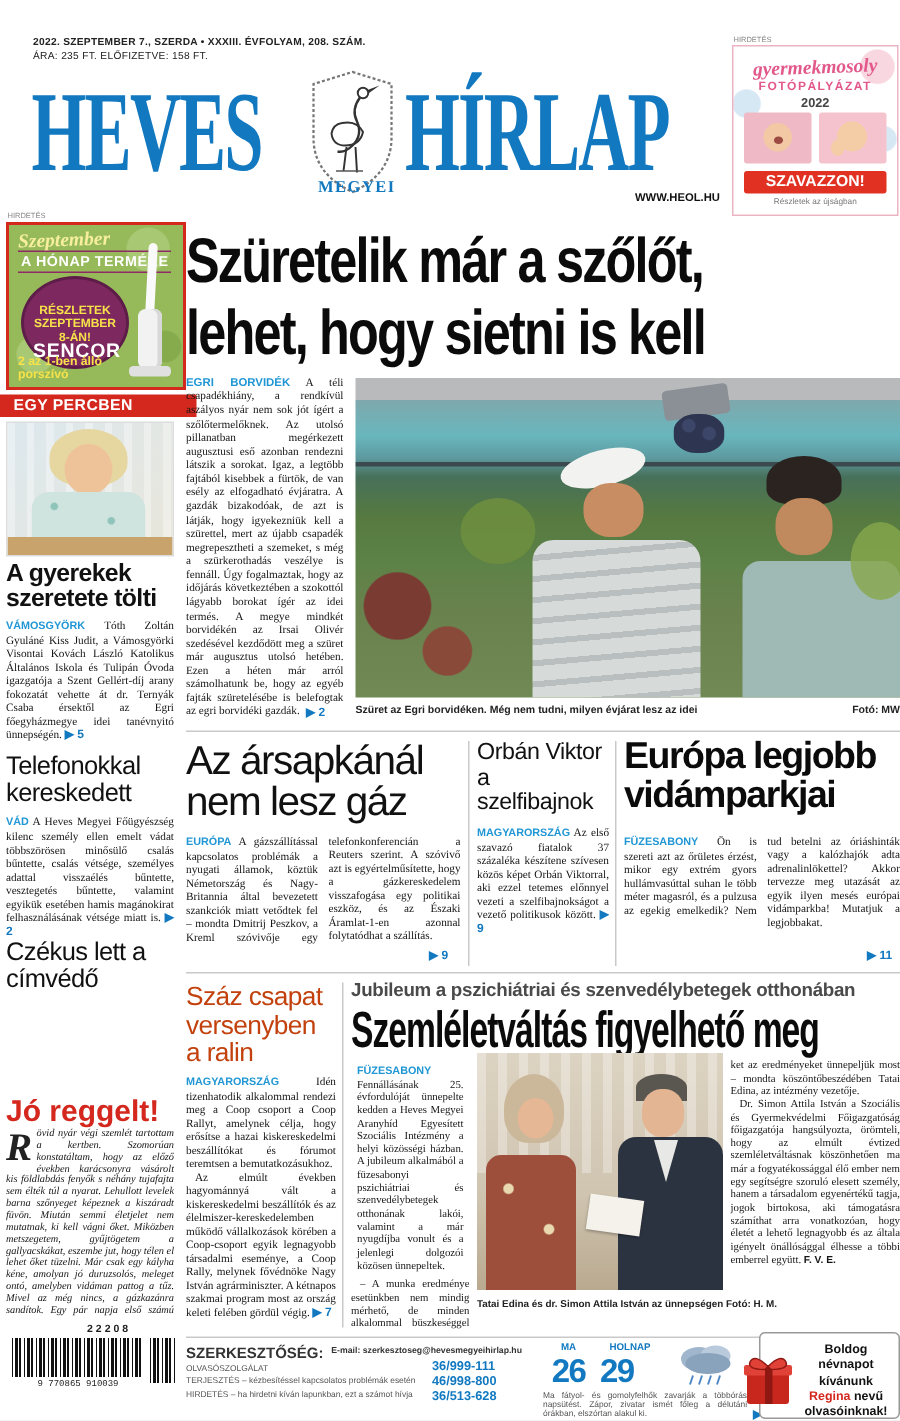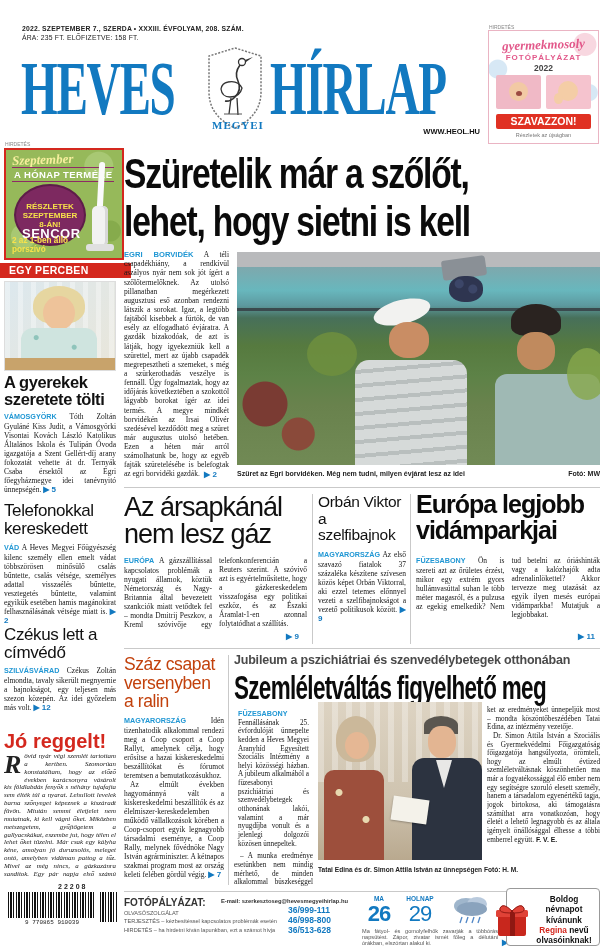--- a/index.html
+++ b/index.html
@@ -103,25 +103,20 @@
   </div>
 
   <div class="abs sid-h" style="left:4px;top:502px;width:112px;font-size:17px">Telefonokkal kereskedett</div>
   <div class="abs b" style="left:4px;top:543px;width:112px;height:80px">
     <span class="k">VÁD</span>
     <span>A Heves Megyei Főügyészség kilenc személy ellen emelt vádat többszörösen minősülő csalás bűntette, csalás vétsége, személyes adattal visszaélés bűntette, vesztegetés bűntette, valamint egyikük esetében hamis magánokirat felhasználásának vétsége miatt is.</span>
     <span class="pg">▶ 2</span>
   </div>
 
   <div class="abs sid-h" style="left:4px;top:626px;width:112px;font-size:17px">Czékus lett a címvédő</div>
-  <div class="abs b" style="left:4px;top:666px;width:112px;height:46px">
-    <span class="k">SZILVÁSVÁRAD</span>
-    <span>Czékus Zoltán elmondta, tavaly sikerült megnyernie a bajnokságot, egy teljesen más szezon közepén. Az idei győzelem más volt.</span>
-    <span class="pg">▶ 12</span>
-  </div>
 
   <div class="abs" style="left:4px;top:730px;font-size:20px;font-weight:bold;color:#d4281e">Jó reggelt!</div>
   <div class="abs b ital" style="left:4px;top:752px;width:112px;height:126px;font-size:6.9px;line-height:1.14;overflow:hidden">
     <span class="dropcap">R</span>
     <span>övid nyár végi szemlét tartottam a kertben. Szomorúan konstatáltam, hogy az előző években karácsonyra vásárolt kis földlabdás fenyők s néhány tujafajta sem élték túl a nyarat. Lehullott levelek barna szőnyeget képeznek a kiszáradt füvön. Miután semmi életjelet nem mutatnak, ki kell vágni őket. Miközben metszegetem, gyűjtögetem a gallyacskákat, eszembe jut, hogy télen el lehet őket tüzelni. Már csak egy kályha kéne, amolyan jó duruzsolós, meleget ontó, amelyben vidáman pattog a tűz. Mivel az még nincs, a gázkazánra sandítok. Egy pár napja első számú közellenségként tekintek erre az ártalmatlan alkalmatosságra. Pedig nem vétettünk egymás ellen.</span>
     
   </div>
 
   <div class="abs" style="left:58px;top:883px;font-size:7px;font-weight:bold;letter-spacing:2px">22208</div>
   <div class="abs barcode" style="left:8px;top:892px;width:88px;height:26px"></div>
@@ -220,33 +215,33 @@
   </div>
 
   <div class="abs b" style="left:487px;top:706px;width:113px;height:180px;overflow:hidden;font-size:7.2px">
     <p style="margin:0"><span>ket az eredményeket ünnepeljük most – mondta köszöntőbeszédében Tatai Edina, az intézmény vezetője.</span></p>
     <p style="margin:0;text-indent:6px"><span>Dr. Simon Attila István a Szociális és Gyermekvédelmi Főigazgatóság főigazgatója hangsúlyozta, örömteli, hogy az elmúlt évtized szemléletváltásnak köszönhetően ma már a fogyatékossággal élő ember nem egy segítségre szoruló elesett személy, hanem a társadalom egyenértékű tagja, jogok birtokosa, aki támogatásra számíthat arra vonatkozóan, hogy életét a lehető legnagyobb és az általa igényelt önállósággal élhesse a többi emberrel együtt.</span>
     <b style="font-family:'Liberation Sans',sans-serif;font-size:6.8px">F. V. E.</b></p>
   </div>
 
   <div class="abs rule-h" style="left:124px;top:891px;width:476px"></div>
 
-  <div class="abs" style="left:124px;top:897px;font-size:10px;font-weight:bold;color:#333">FOTÓPÁLYÁZAT:</div>
+  <div class="abs" style="left:124px;top:897px;font-size:10px;font-weight:bold;color:#333">SZERKESZTŐSÉG:</div>
   <div class="abs ftr-s" style="left:124px;top:910px">OLVASÓSZOLGÁLAT</div>
   <div class="abs ftr-s" style="left:124px;top:918px;width:190px">TERJESZTÉS – kézbesítéssel kapcsolatos problémák esetén</div>
   <div class="abs ftr-s" style="left:124px;top:927px;width:190px">HIRDETÉS – ha hirdetni kíván lapunkban, ezt a számot hívja</div>
   <div class="abs" style="left:200px;top:898px;width:148px;text-align:right;font-size:5.8px;font-weight:bold;color:#333">E-mail: szerkesztoseg@hevesmegyeihirlap.hu</div>
   <div class="abs phone" style="left:288px;top:905px;width:60px">36/999-111</div>
   <div class="abs phone" style="left:288px;top:915px;width:60px">46/998-800</div>
   <div class="abs phone" style="left:288px;top:925px;width:60px">36/513-628</div>
 
   <div class="abs" style="left:362px;top:895px;width:34px;text-align:center;font-size:6.5px;font-weight:bold;color:#1279c0">MA</div>
   <div class="abs" style="left:362px;top:901px;width:34px;text-align:center;font-size:22px;font-weight:bold;color:#1279c0;letter-spacing:-1px">26</div>
   <div class="abs" style="left:400px;top:895px;width:40px;text-align:center;font-size:6.5px;font-weight:bold;color:#1279c0">HOLNAP</div>
-  <div class="abs" style="left:400px;top:901px;width:40px;text-align:center;font-size:22px;font-weight:normal;color:#1279c0;letter-spacing:-1px">29</div>
+  <div class="abs" style="left:400px;top:901px;width:40px;text-align:left;font-size:22px;font-weight:bold;color:#1279c0;letter-spacing:-1px">29</div>
   <div class="abs" style="left:448px;top:893px;width:44px;height:32px">
     <svg width="44" height="32" viewBox="0 0 44 32">
       <ellipse cx="18" cy="13" rx="12" ry="8" fill="#9fb6cc"></ellipse>
       <ellipse cx="29" cy="11" rx="10" ry="7" fill="#b9cadd"></ellipse>
       <ellipse cx="24" cy="16" rx="15" ry="7" fill="#8aa3bd"></ellipse>
       <g stroke="#4f86c6" stroke-width="1.3">
         <line x1="14" y1="24" x2="12" y2="30"></line>
           <line x1="20" y1="24" x2="18" y2="30"></line>
         <line x1="26" y1="24" x2="24" y2="30"></line>
           <line x1="32" y1="24" x2="30" y2="30"></line>

